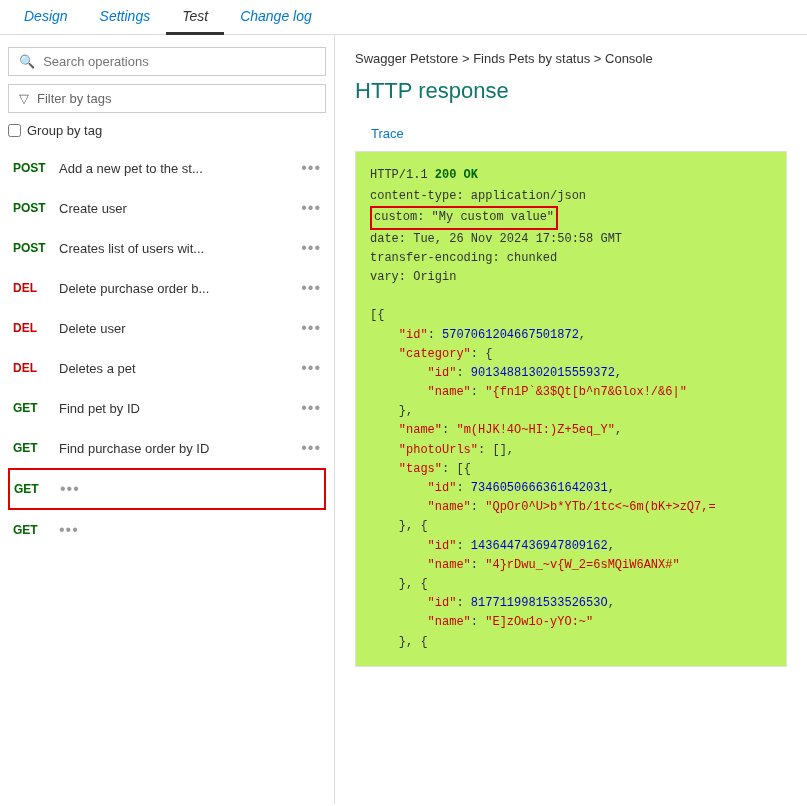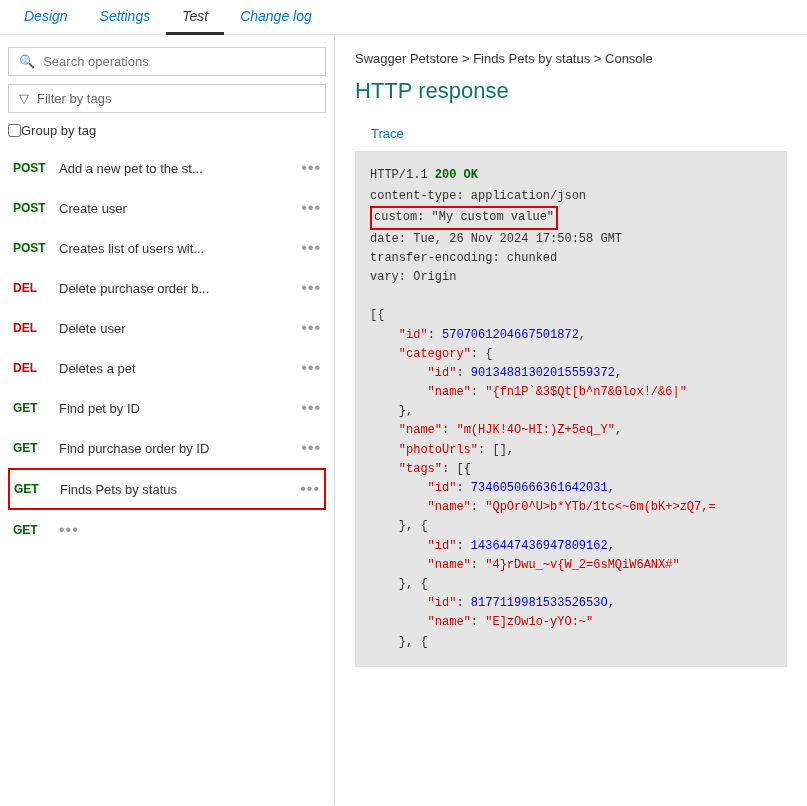--- a/index.html
+++ b/index.html
@@ -76,20 +76,21 @@
       gap: 8px;
     }
     .filter-box span {
       font-size: 13px;
       color: #666;
     }
 
     .group-by {
       display: flex;
       align-items: center;
+      gap: 6px;
       padding: 2px 0;
     }
     .group-by input[type="checkbox"] { cursor: pointer; }
     .group-by label { font-size: 13px; color: #333; }
 
     
     .operations-list {
       flex: 1;
       overflow-y: auto;
     }
@@ -156,21 +157,21 @@
     .response-tab {
       padding: 8px 16px;
       cursor: pointer;
       font-size: 13px;
       color: #666;
       border-bottom: 2px solid transparent;
     }
 
     
     .http-response-content {
-      background: #e5e5e5;
+      background: #bef264;
       padding: 14px;
       font-family: 'Courier New', monospace;
       font-size: 12px;
       line-height: 1.6;
       margin-top: 0;
       border: 1px solid #e0e0e0;
       border-top: none;
     }
 
     .http-status-line { margin-bottom: 2px; }
@@ -255,21 +256,20 @@
       <span class="op-name">Find pet by ID</span>
       <span class="op-dots">•••</span>
     </div>
         <div class="op-item">
       <span class="op-method get">GET</span>
       <span class="op-name">Find purchase order by ID</span>
       <span class="op-dots">•••</span>
     </div>
         <div class="op-item selected">
       <span class="op-method get">GET</span>
-      <span class="op-name">Finds Pets by status</span>
       <span class="op-dots">•••</span>
     </div>
         <div class="op-item">
       <span class="op-method get">GET</span>
       <span class="op-dots">•••</span>
     </div>
       </div>
   </div>
 
   <div class="right-panel">

